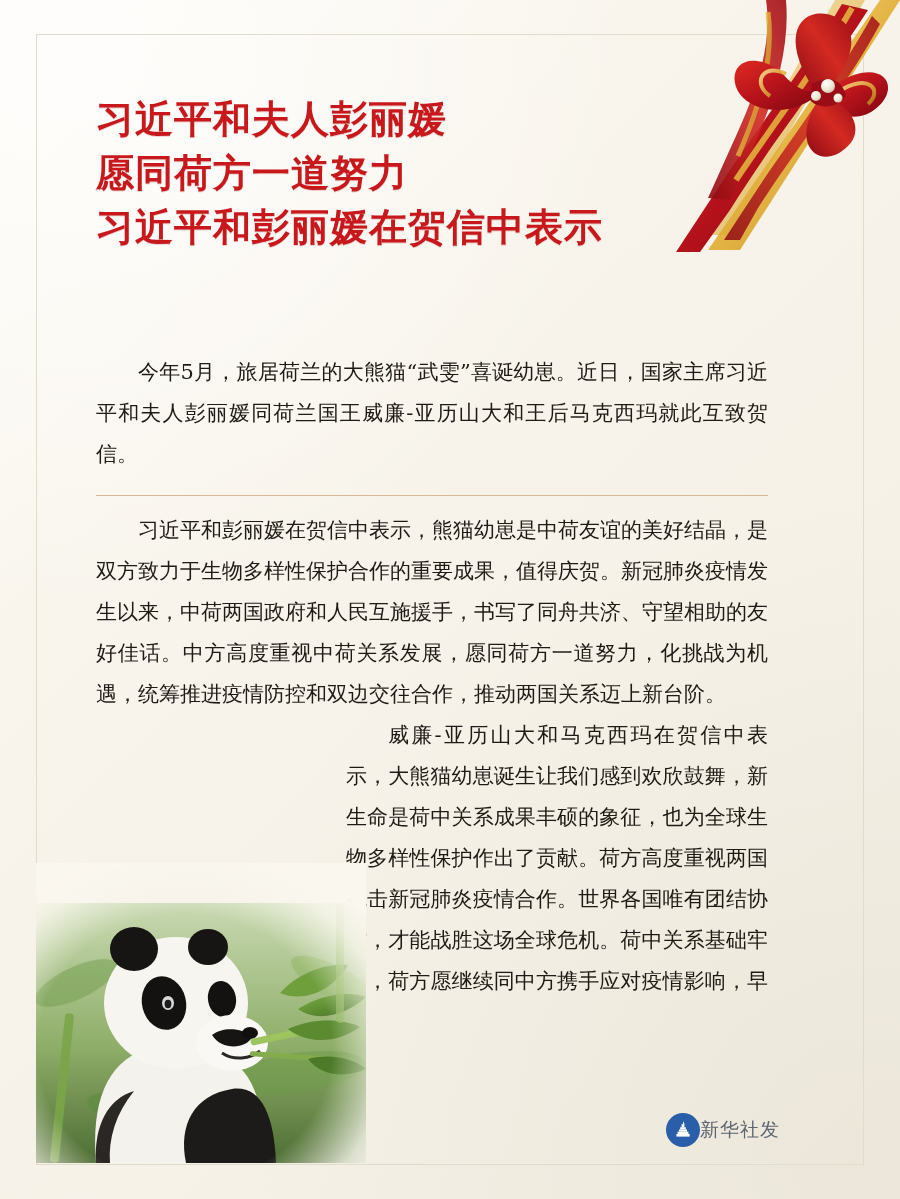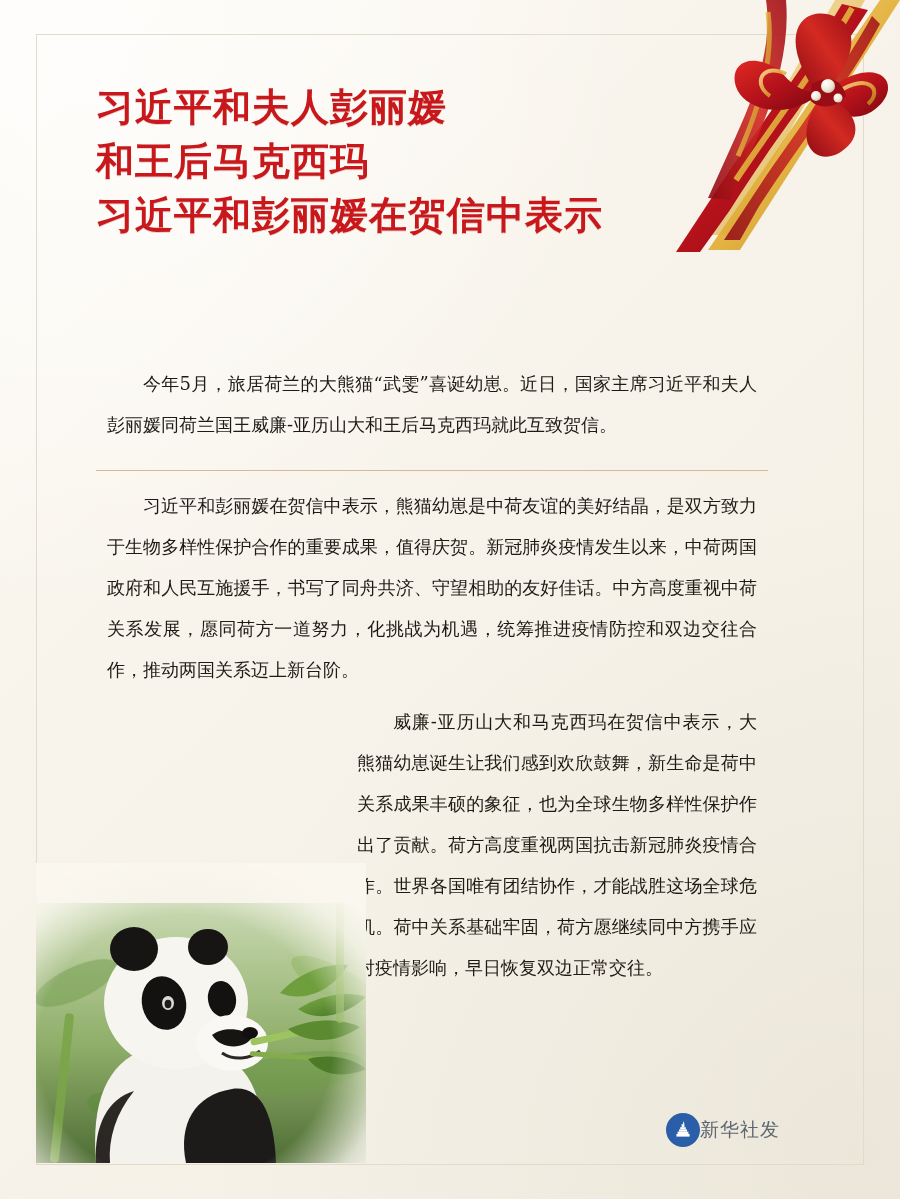--- a/index.html
+++ b/index.html
@@ -51,21 +51,21 @@
     top: 0px;
     width: 320px;
     height: 260px;
     pointer-events: none;
   }
 
   
   .title-block {
     position: absolute;
     left: 96px;
-    top: 80px;
+    top: 92px;
     width: 680px;
   }
   .title-line {
     color: #c8181c;
     font-family: "DejaVu Serif", "Liberation Serif", serif;
     font-weight: bold;
     font-size: 38px;
     line-height: 54px;
     letter-spacing: 1px;
     white-space: nowrap;
@@ -75,26 +75,26 @@
   
   .body-block {
     position: absolute;
     left: 96px;
     top: 352px;
     width: 672px;
   }
   .para {
     color: #1f1a16;
     font-family: "DejaVu Serif", "Liberation Serif", serif;
-    font-size: 18px;
+    font-size: 21px;
     line-height: 41px;
     text-align: justify;
     text-justify: inter-character;
     text-indent: 2em;
-    margin: 11px;
+    margin: 0;
   }
   .lead {
     padding-bottom: 14px;
   }
   .divider {
     width: 100%;
     height: 1px;
     background: #d9b98f;
     margin: 6px 0 14px 0;
   }
@@ -202,21 +202,21 @@
       <path d="M232 84 C250 74 262 80 266 96 C258 108 238 110 230 100 Z" fill="#9a0d16"></path>
 
       <circle cx="248" cy="86" r="7" fill="url(#pearl)"></circle>
       <circle cx="236" cy="96" r="5" fill="url(#pearl)"></circle>
       <circle cx="258" cy="98" r="4.5" fill="url(#pearl)"></circle>
     </svg>
   </div>
 
   <div class="title-block">
     <div class="title-line">习近平和夫人彭丽媛</div>
-    <div class="title-line">和王后马克西玛</div>
+    <div class="title-line">愿同荷方一道努力</div>
     <div class="title-line">习近平和彭丽媛在贺信中表示</div>
   </div>
 
   <div class="body-block">
     <p class="para lead">今年5月，旅居荷兰的大熊猫“武雯”喜诞幼崽。近日，国家主席习近平和夫人彭丽媛同荷兰国王威廉-亚历山大和王后马克西玛就此互致贺信。</p>
     <div class="divider"></div>
     <p class="para">习近平和彭丽媛在贺信中表示，熊猫幼崽是中荷友谊的美好结晶，是双方致力于生物多样性保护合作的重要成果，值得庆贺。新冠肺炎疫情发生以来，中荷两国政府和人民互施援手，书写了同舟共济、守望相助的友好佳话。中方高度重视中荷关系发展，愿同荷方一道努力，化挑战为机遇，统筹推进疫情防控和双边交往合作，推动两国关系迈上新台阶。</p>
     <p class="para">
       <span class="wrap-float"></span>
       <span>威廉-亚历山大和马克西玛在贺信中表示，大熊猫幼崽诞生让我们感到欢欣鼓舞，新生命是荷中关系成果丰硕的象征，也为全球生物多样性保护作出了贡献。荷方高度重视两国抗击新冠肺炎疫情合作。世界各国唯有团结协作，才能战胜这场全球危机。荷中关系基础牢固，荷方愿继续同中方携手应对疫情影响，早日恢复双边正常交往。</span>

